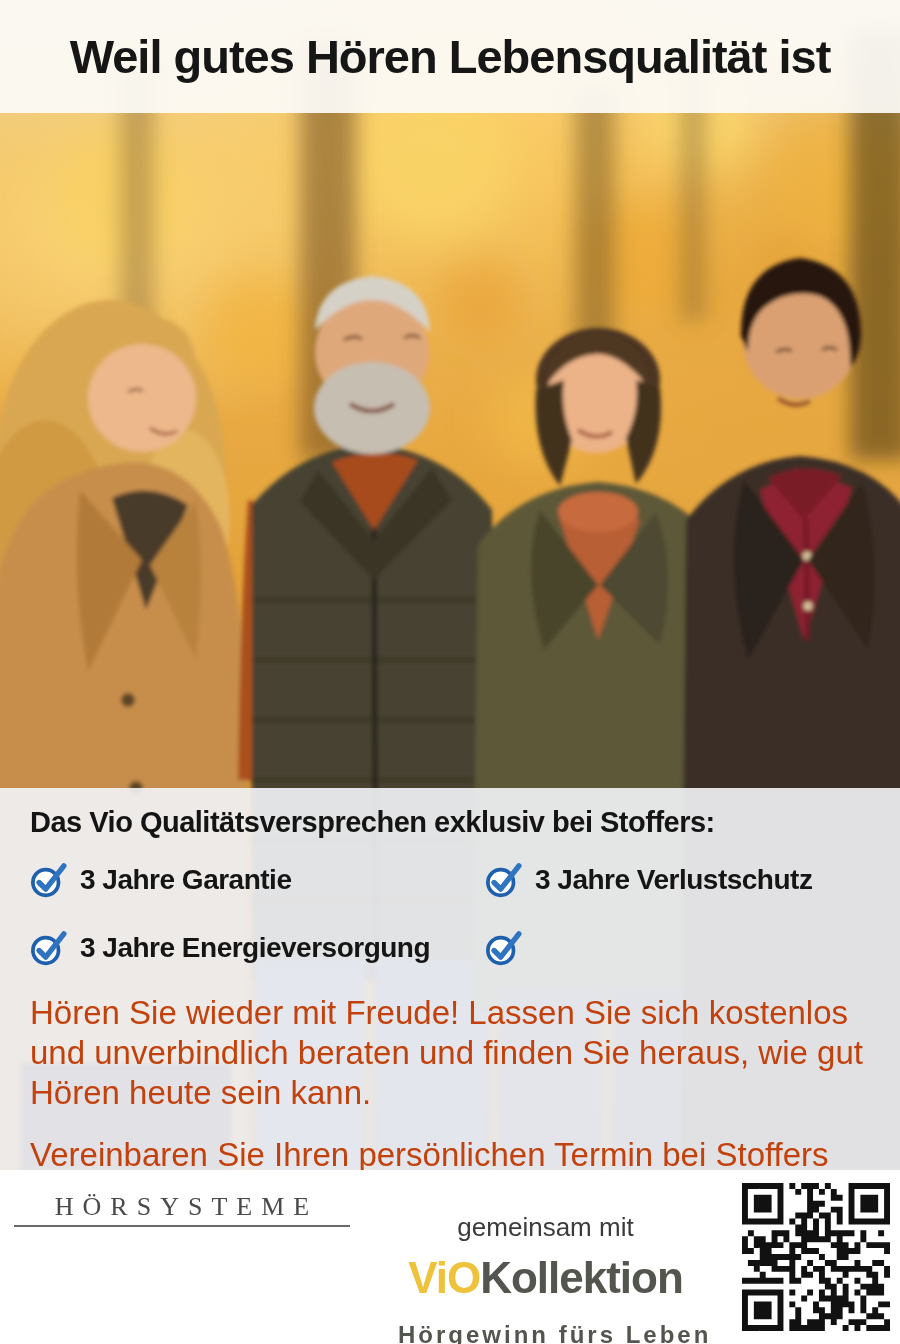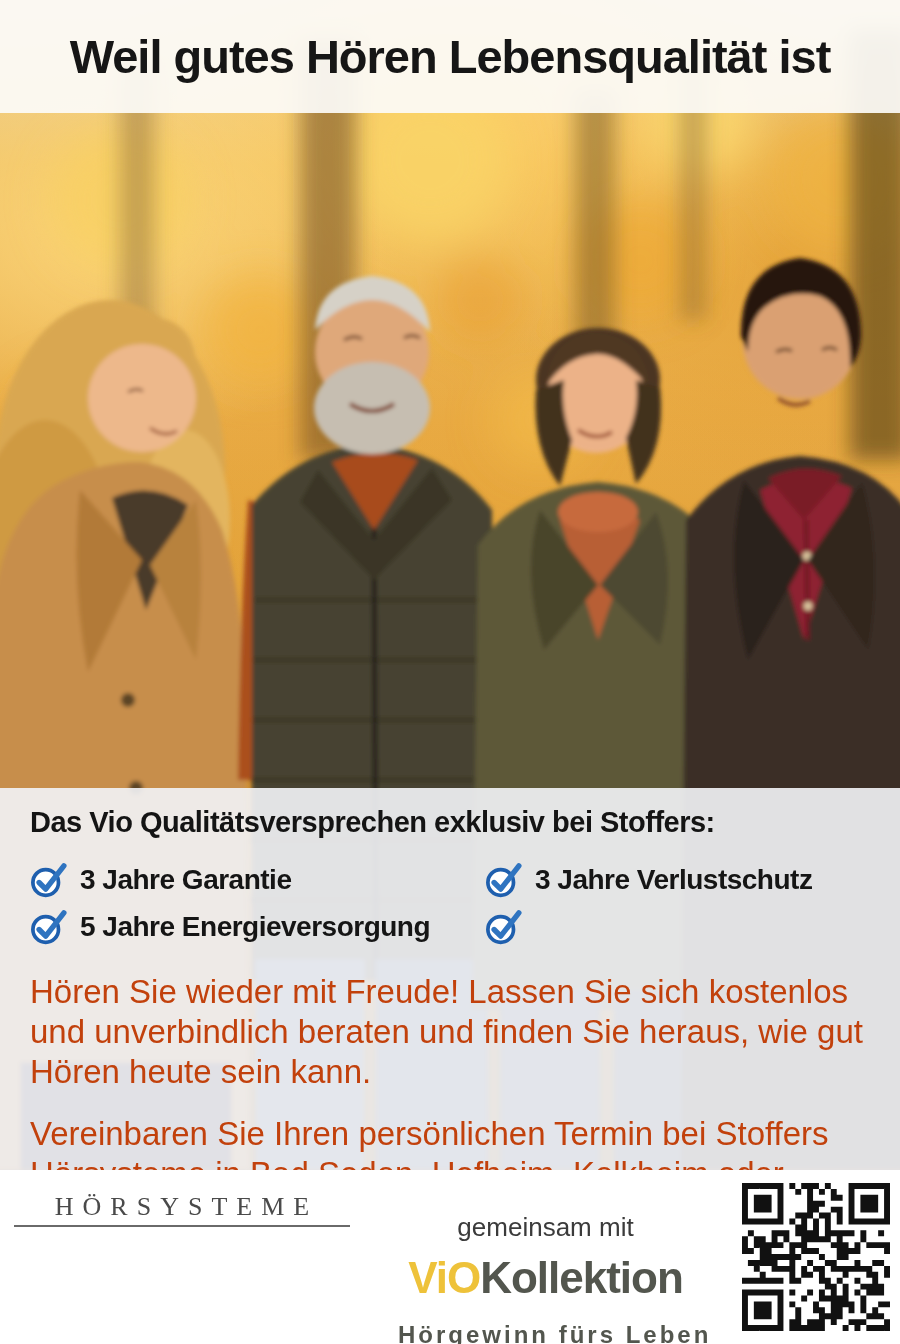--- a/index.html
+++ b/index.html
@@ -32,21 +32,21 @@
   
   .promise{
     position:absolute;left:0;top:788px;width:900px;height:476px;z-index:2;
     background:rgba(242,243,246,.91);
     box-sizing:border-box;padding:18px 30px 0 30px;color:#151515;
   }
   .promise h2{
     margin:0;font-size:29px;font-weight:700;letter-spacing:-.5px;color:#141414;
   }
   .checks{
-    display:grid;grid-template-columns:455px 1fr;row-gap:9px;
+    display:grid;grid-template-columns:455px 1fr;row-gap:30px;
     margin-top:22px;
   }
   .check-item{display:flex;align-items:center;gap:12px;}
   .check-item svg{width:38px;height:38px;flex:0 0 38px;}
   .check-ring{fill:#ffffff;stroke:var(--check-blue,#1e5fae);stroke-width:4.5;}
   .check-mark{fill:none;stroke:var(--check-mark-blue,#2f74c0);stroke-width:6.5;stroke-linecap:round;stroke-linejoin:round;}
   .check-item span{font-size:28px;font-weight:700;letter-spacing:-.5px;}
   .promise p{
     margin:26px 0 0 0;font-size:33px;line-height:40px;color:#c2410c;max-width:848px;
   }
@@ -208,21 +208,21 @@
             <circle class="check-ring" cx="19" cy="26" r="15.5"></circle>
             <path class="check-mark" d="M11 26 L19 34 L41 6"></path>
           </svg>
         <span>3 Jahre Verlustschutz</span>
       </div>
       <div class="check-item">
         <svg viewBox="0 0 46 46">
             <circle class="check-ring" cx="19" cy="26" r="15.5"></circle>
             <path class="check-mark" d="M11 26 L19 34 L41 6"></path>
           </svg>
-        <span>5 Jahre Energieversorgung</span>
+        <span>3 Jahre Energieversorgung</span>
       </div>
       <div class="check-item">
         <svg viewBox="0 0 46 46">
             <circle class="check-ring" cx="19" cy="26" r="15.5"></circle>
             <path class="check-mark" d="M11 26 L19 34 L41 6"></path>
           </svg>
       </div>
     </div>
     <p>Hören Sie wieder mit Freude! Lassen Sie sich kostenlos und unverbindlich beraten und finden Sie heraus, wie gut Hören heute sein kann.</p>
     <p>Vereinbaren Sie Ihren persönlichen Termin bei Stoffers Hörsysteme in Bad Soden, Hofheim, Kelkheim oder Königstein.</p>

